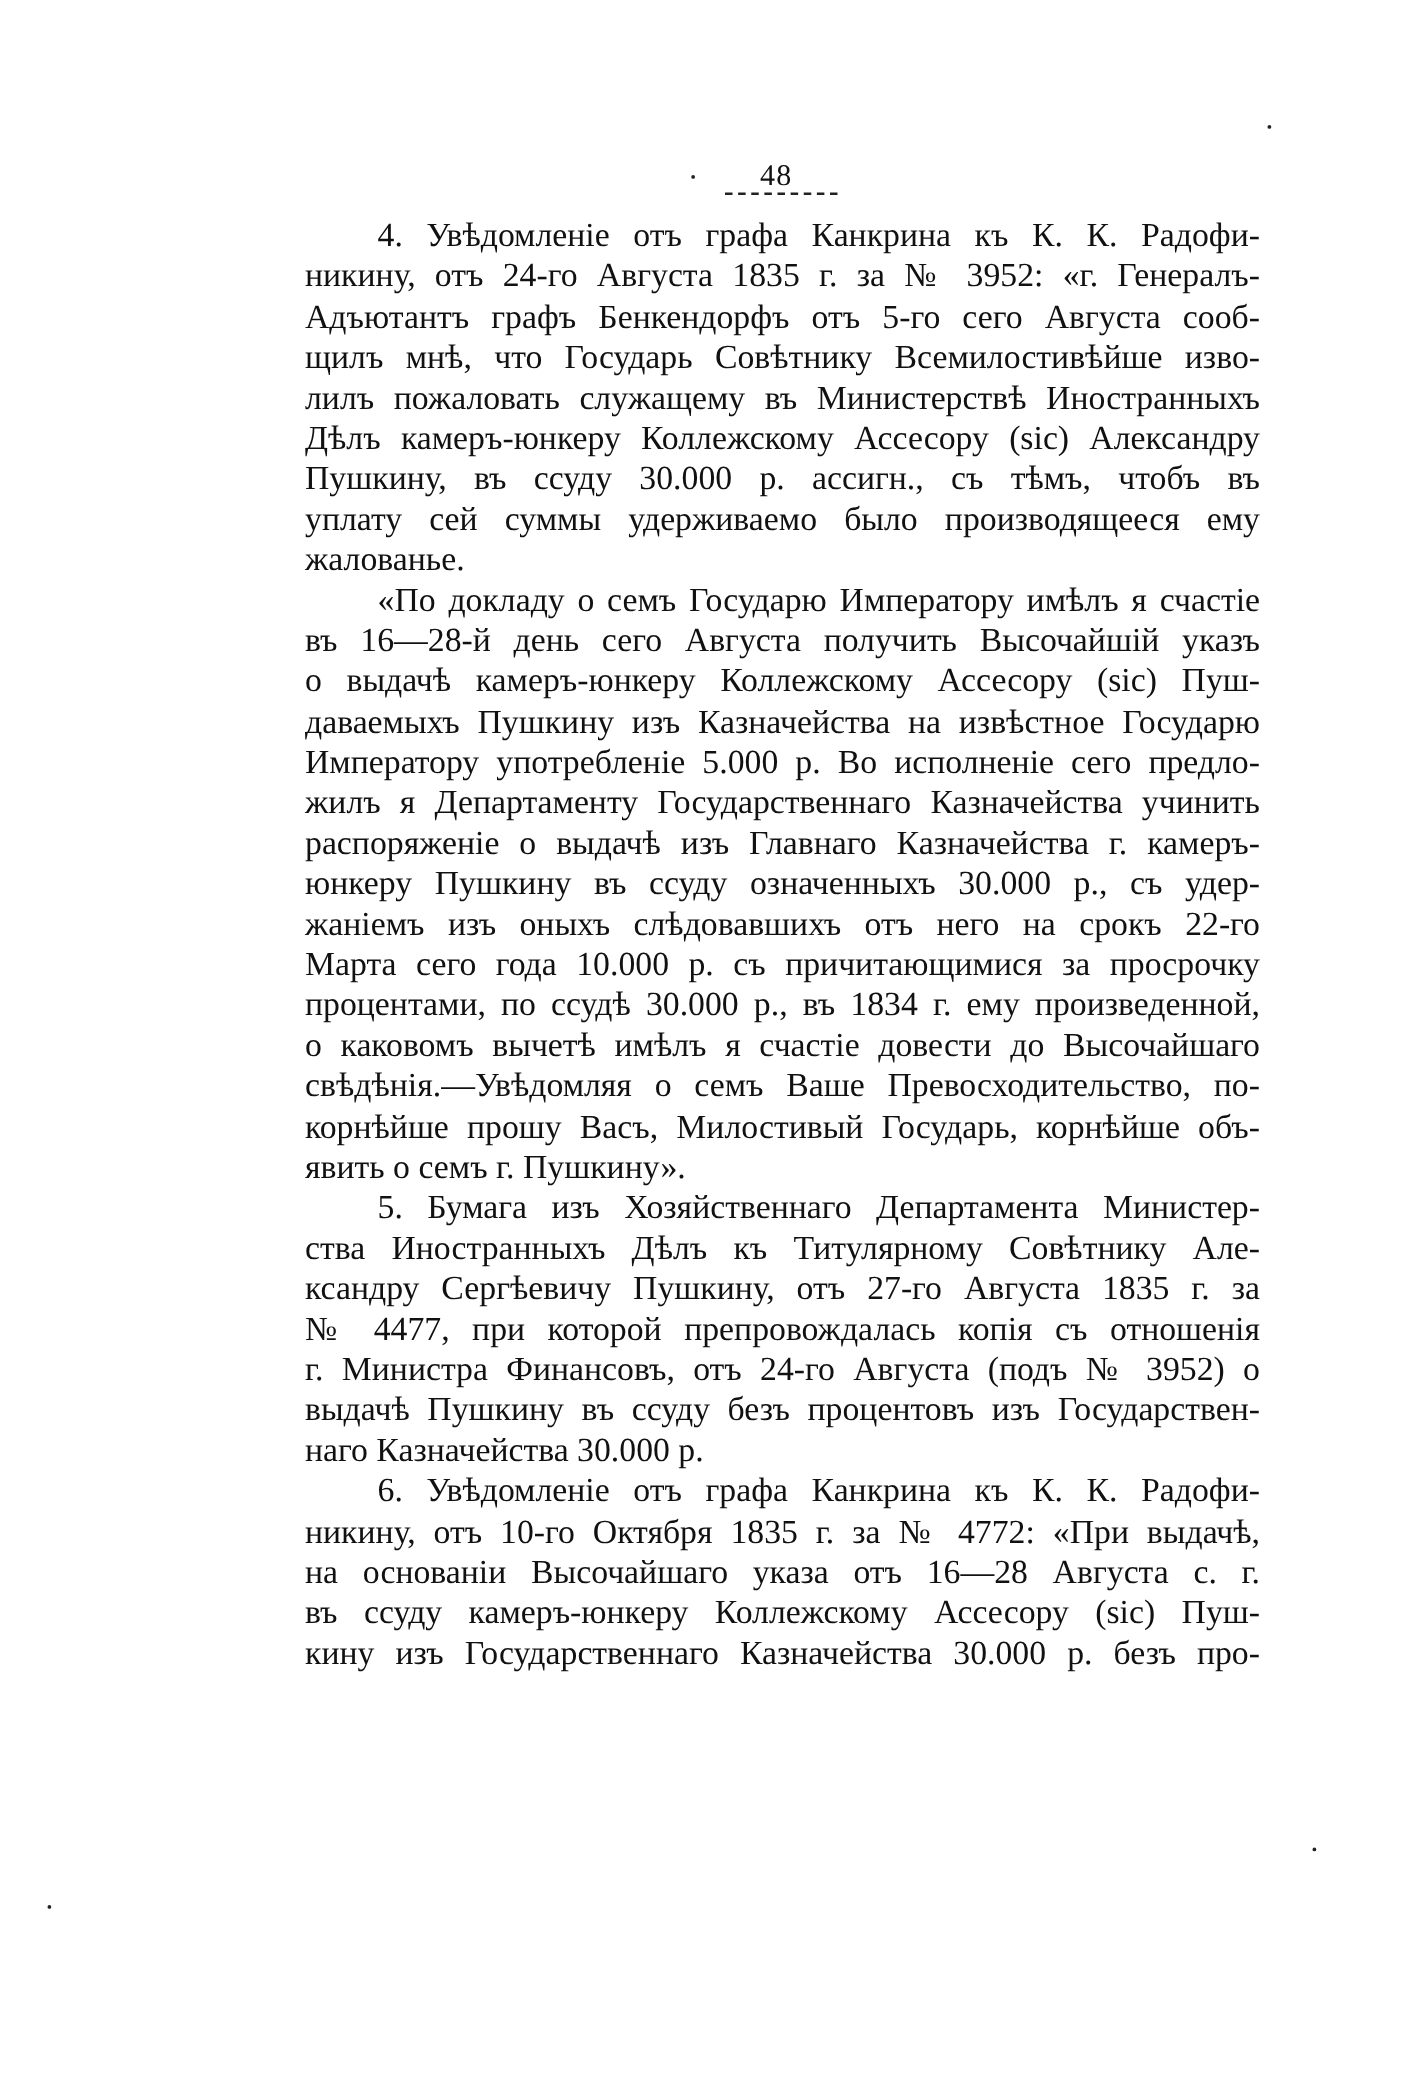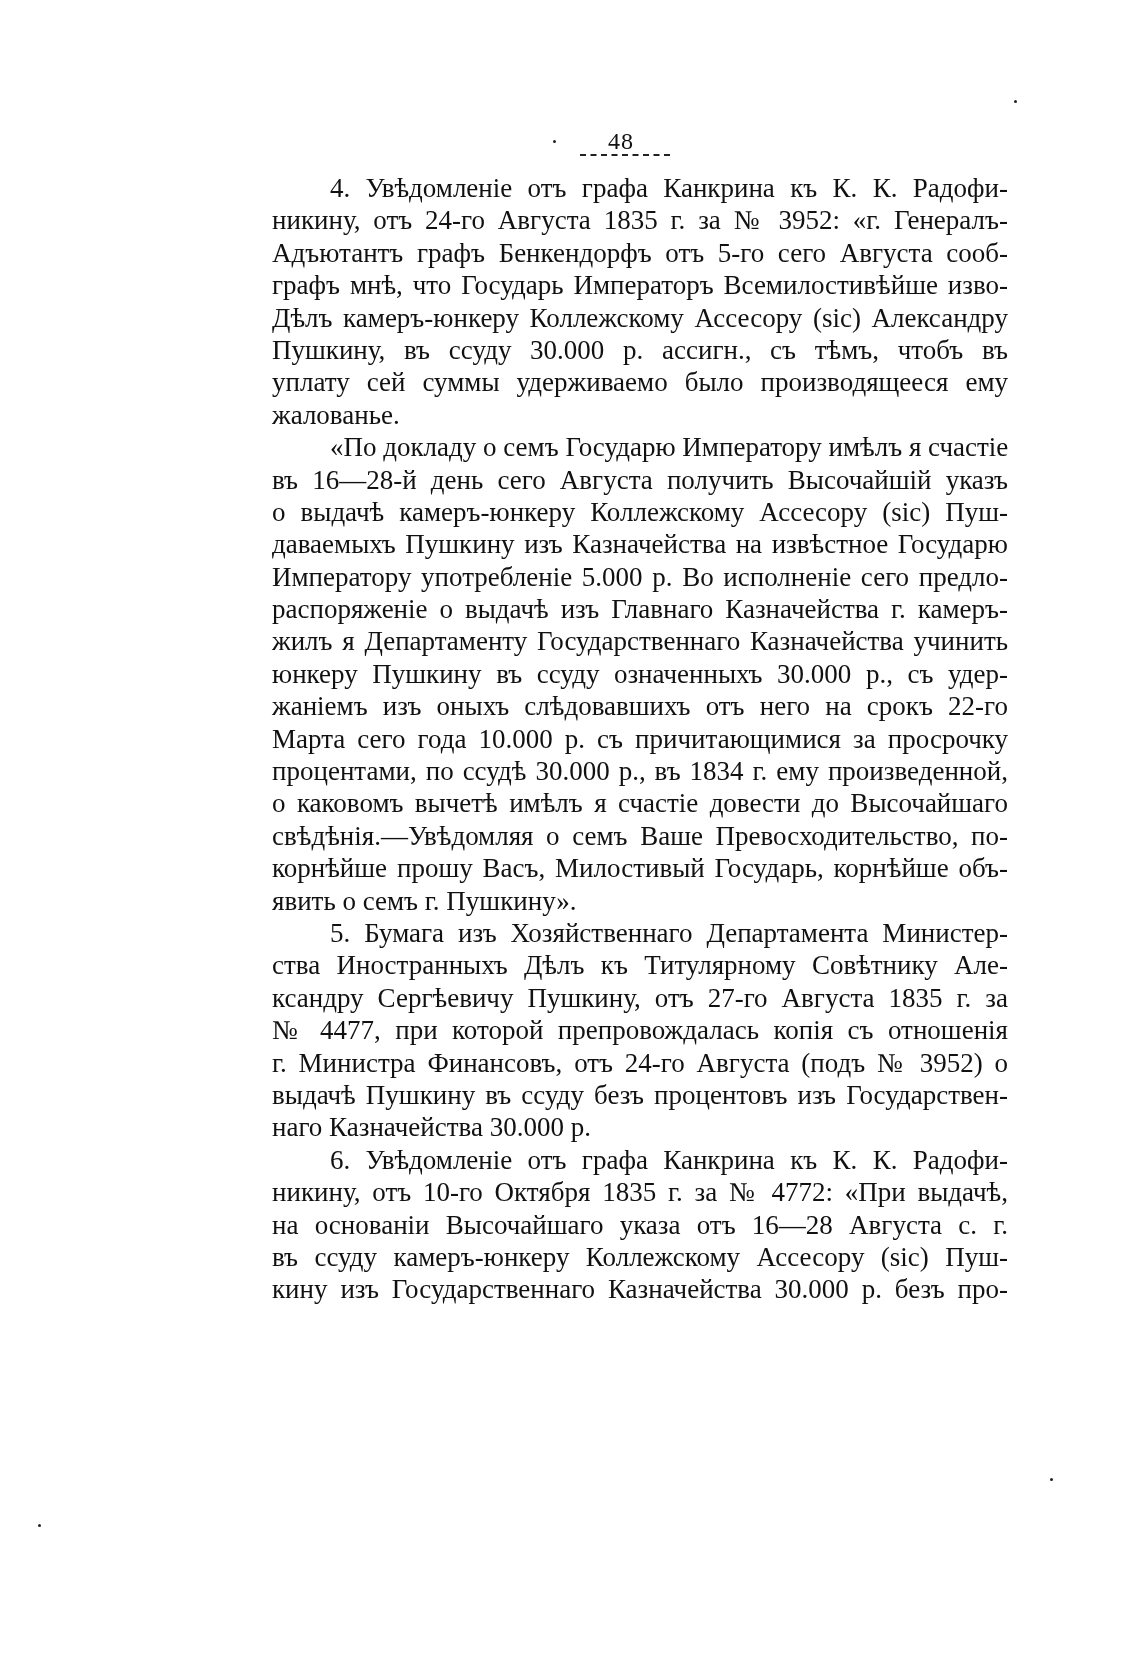--- a/index.html
+++ b/index.html
@@ -16,21 +16,21 @@
     position: absolute; left: 580px; top: 154px; width: 90px; height: 0;
     border-top: 2px dashed #222;
   }
   .speck { position: absolute; width: 3px; height: 3px; border-radius: 50%; background: #222; }
   .text-block {
     position: absolute; left: 244px; top: 172px; width: 764px;
   }
   .line {
     display: block; height: 32.4px; line-height: 32.4px;
     font-size: 27px; white-space: nowrap;
-    text-align: justify; text-align-last: justify; margin-left: 28px;
+    text-align: justify; text-align-last: justify;
   }
   .line.indent { padding-left: 58px; }
   .line.last { text-align-last: left; }
 </style>
 </head>
 <body>
 
 <div>
   <div class="page-number">48</div>
   <div class="page-number-rule"></div>
@@ -38,35 +38,36 @@
   <div class="speck" style="left:1014px;top:100px;"></div>
   <div class="speck" style="left:1050px;top:1478px;"></div>
   <div class="speck" style="left:38px;top:1524px;"></div>
 
   <div class="text-block">
 
     <div>
       <span class="line indent">4. Увѣдомленіе отъ графа Канкрина къ К. К. Радофи-</span>
       <span class="line">никину, отъ 24-го Августа 1835 г. за № 3952: «г. Генералъ-</span>
       <span class="line">Адъютантъ графъ Бенкендорфъ отъ 5-го сего Августа сооб-</span>
-      <span class="line">графъ мнѣ, что Государь Императоръ Всемилостивѣйше изво-</span>
+      <span class="line">щилъ мнѣ, что Государь Совѣтнику Всемилостивѣйше изво-</span>
+      <span class="line">лилъ пожаловать служащему въ Министерствѣ Иностранныхъ</span>
       <span class="line">Дѣлъ камеръ-юнкеру Коллежскому Ассесору (sic) Александру</span>
       <span class="line">Пушкину, въ ссуду 30.000 р. ассигн., съ тѣмъ, чтобъ въ</span>
       <span class="line">уплату сей суммы удерживаемо было производящееся ему</span>
       <span class="line last">жалованье.</span>
     </div>
 
     <div>
       <span class="line indent">«По докладу о семъ Государю Императору имѣлъ я счастіе</span>
       <span class="line">въ 16—28-й день сего Августа получить Высочайшій указъ</span>
       <span class="line">о выдачѣ камеръ-юнкеру Коллежскому Ассесору (sic) Пуш-</span>
       <span class="line">даваемыхъ Пушкину изъ Казначейства на извѣстное Государю</span>
       <span class="line">Императору употребленіе 5.000 р. Во исполненіе сего предло-</span>
+      <span class="line">жилъ я Департаменту Государственнаго Казначейства учинить</span>
       <span class="line">распоряженіе о выдачѣ изъ Главнаго Казначейства г. камеръ-</span>
-      <span class="line">жилъ я Департаменту Государственнаго Казначейства учинить</span>
       <span class="line">юнкеру Пушкину въ ссуду означенныхъ 30.000 р., съ удер-</span>
       <span class="line">жаніемъ изъ оныхъ слѣдовавшихъ отъ него на срокъ 22-го</span>
       <span class="line">Марта сего года 10.000 р. съ причитающимися за просрочку</span>
       <span class="line">процентами, по ссудѣ 30.000 р., въ 1834 г. ему произведенной,</span>
       <span class="line">о каковомъ вычетѣ имѣлъ я счастіе довести до Высочайшаго</span>
       <span class="line">свѣдѣнія.—Увѣдомляя о семъ Ваше Превосходительство, по-</span>
       <span class="line">корнѣйше прошу Васъ, Милостивый Государь, корнѣйше объ-</span>
       <span class="line last">явить о семъ г. Пушкину».</span>
     </div>
 

